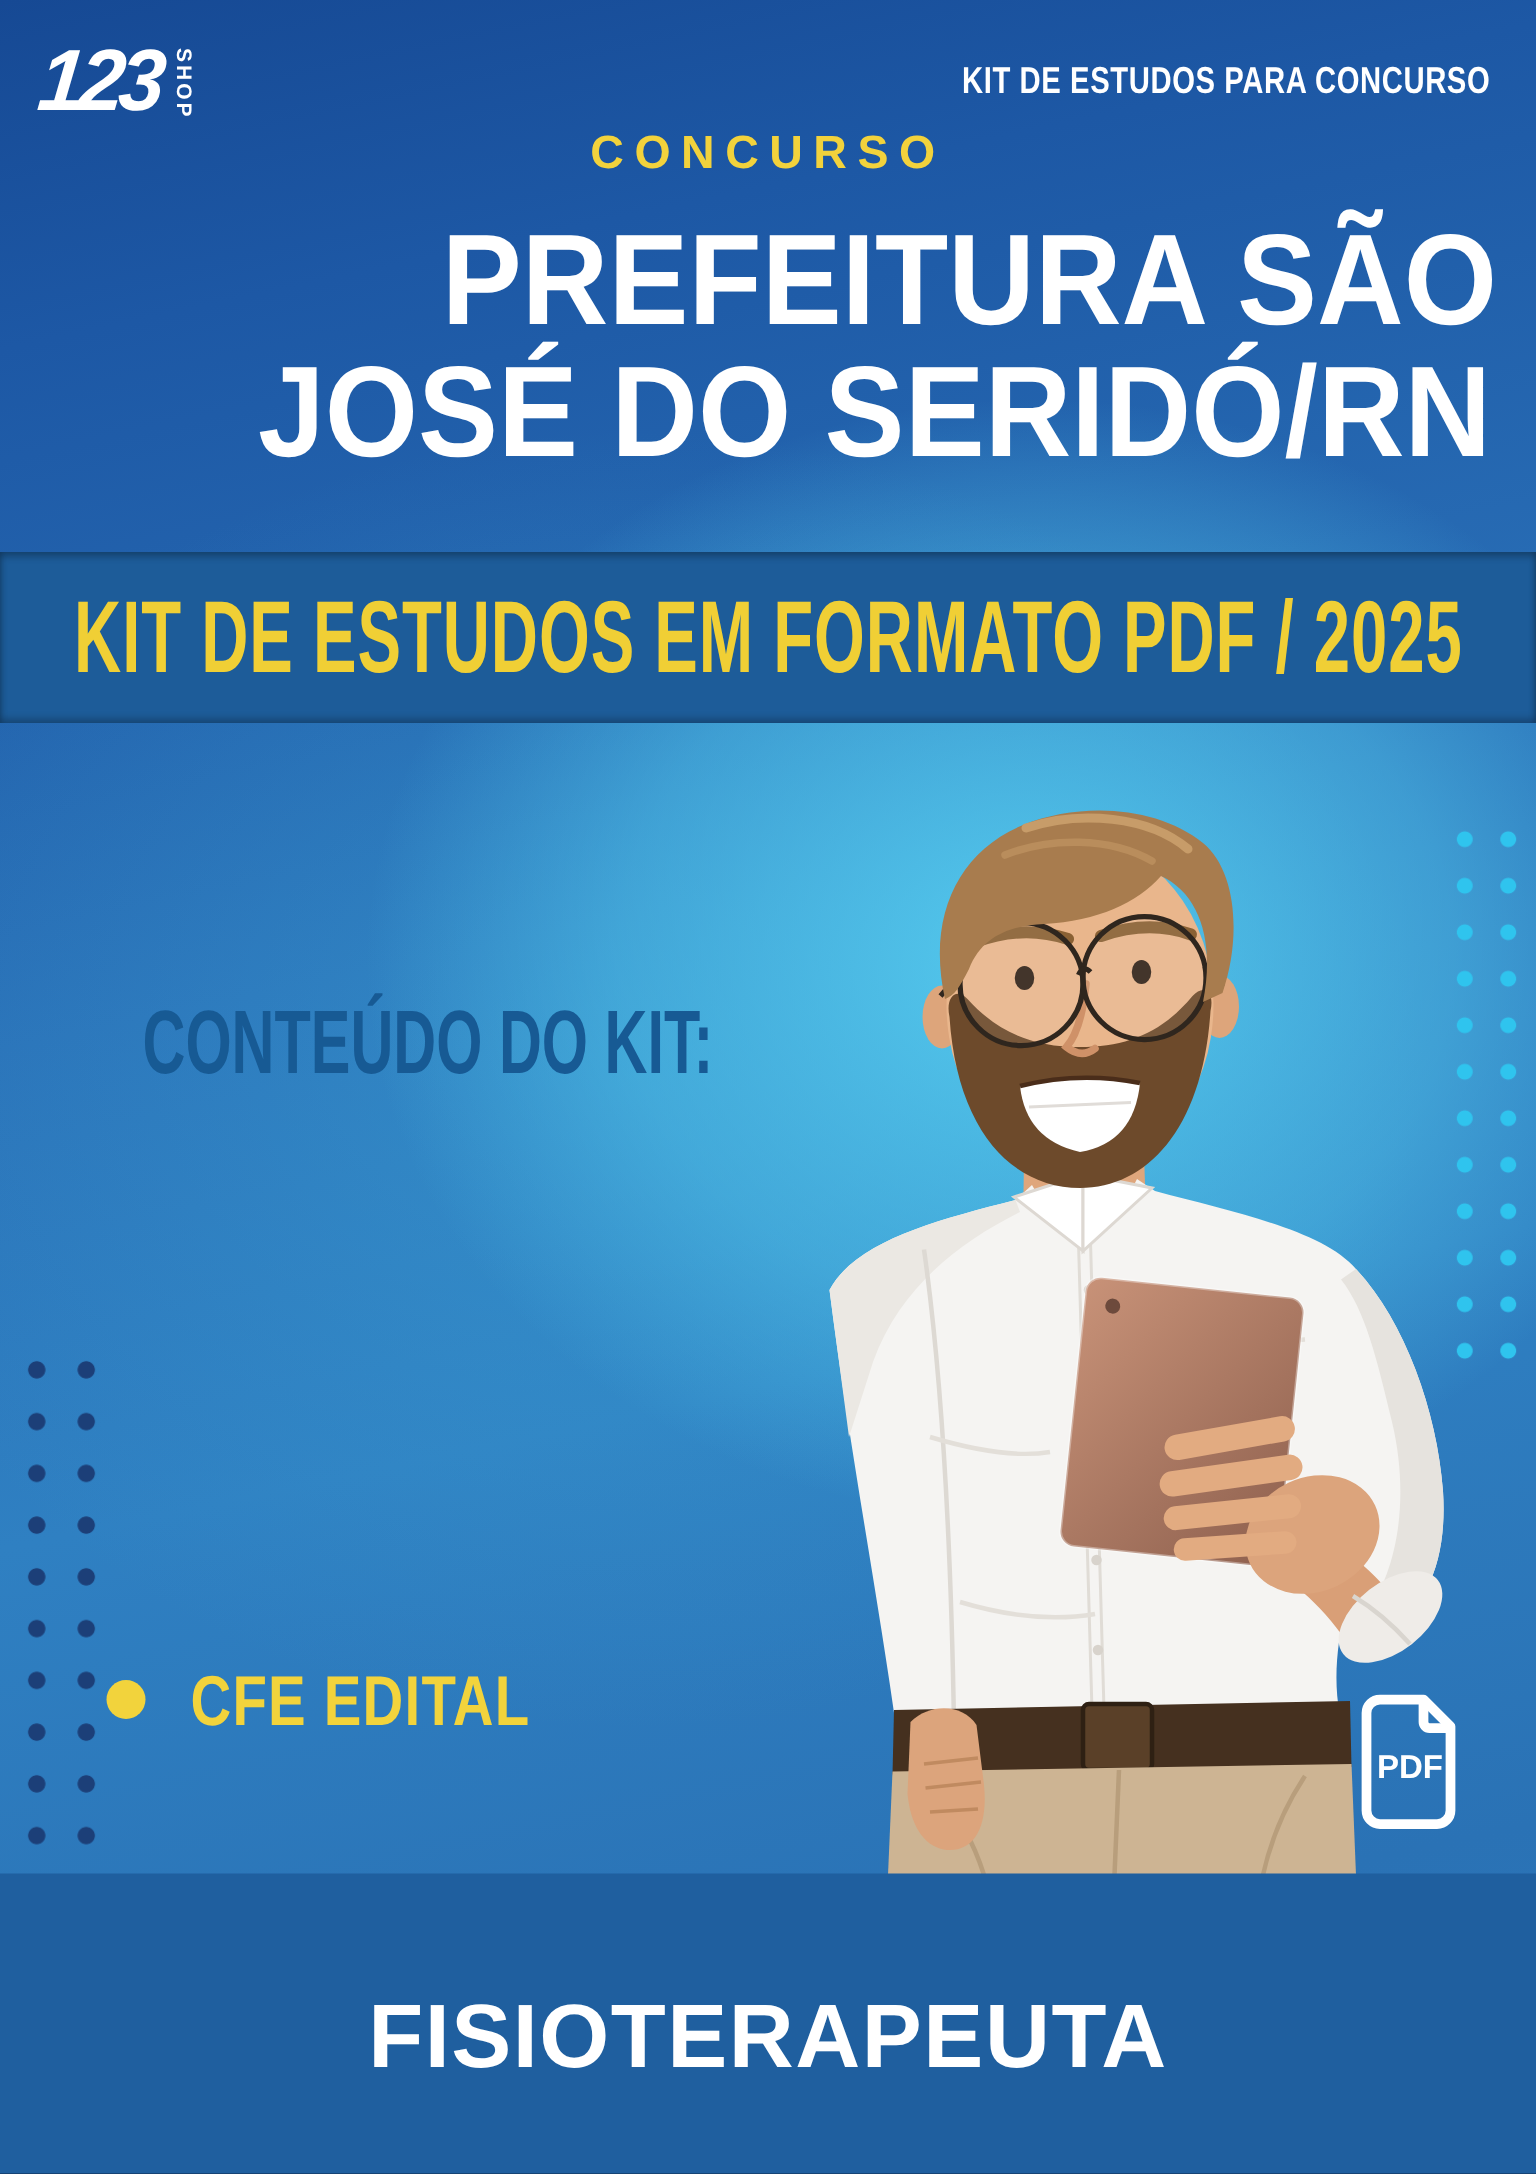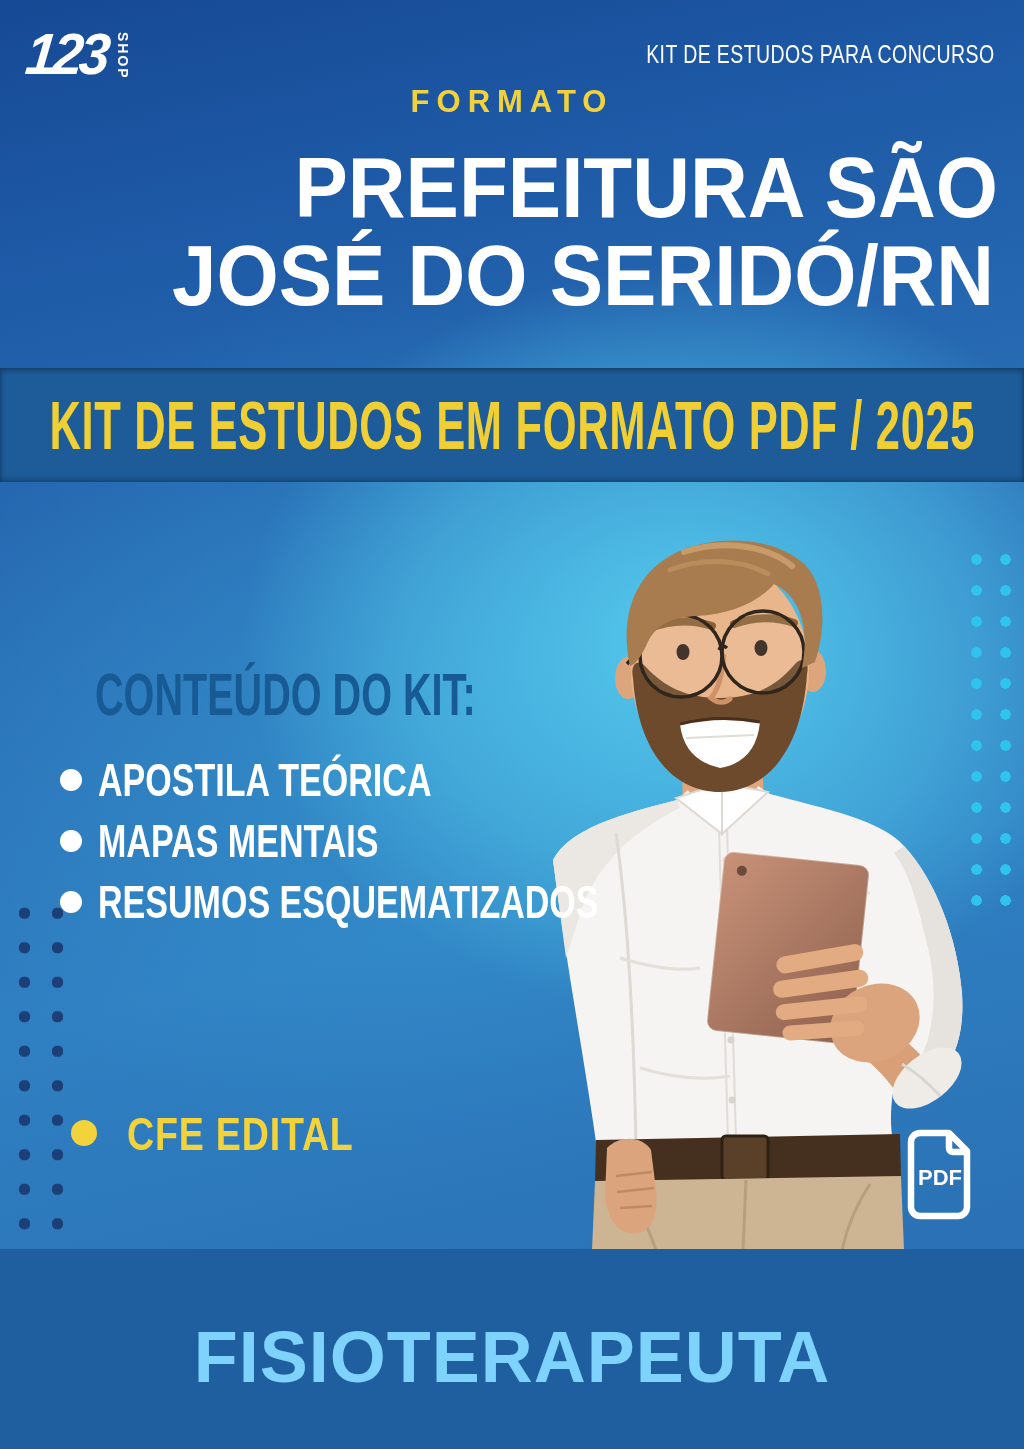--- a/index.html
+++ b/index.html
@@ -12,21 +12,21 @@
       linear-gradient(168deg,#164994 0%,#1d58a5 14%,#2a71b8 42%,#2f80c2 62%,#2a72b5 86%,#2d78ba 100%);
   }
   .cond{display:inline-block;white-space:nowrap;transform:scaleX(var(--sx,.72));transform-origin:center;}
   .cond-left{transform-origin:left center;}
   .cond-right{transform-origin:right center;}
 
   
   .logo{position:absolute;left:26px;top:26px;display:flex;align-items:flex-start;color:#fff;}
   .logo-num{font-size:58px;font-weight:bold;font-style:italic;letter-spacing:-4px;line-height:56px;transform:skewX(-6deg) scaleX(.95);transform-origin:left center;}
   .logo-sub{writing-mode:vertical-rl;font-size:14px;font-weight:bold;letter-spacing:2px;margin-left:4px;margin-top:6px;}
-  .tagline{position:absolute;right:30px;top:40px;color:#fff;font-weight:normal;font-size:25px;letter-spacing:.5px;text-align:right;}
+  .tagline{position:absolute;right:30px;top:40px;color:#fff;font-weight:bold;font-size:25px;letter-spacing:.5px;text-align:right;}
   .kicker{position:absolute;left:0;top:84px;width:100%;text-align:center;color:#f2d23c;font-weight:bold;font-size:31px;letter-spacing:7px;}
   .title{position:absolute;left:0;top:142px;width:100%;margin:1px;text-align:right;color:#fff;font-size:86px;line-height:88px;font-weight:bold;letter-spacing:0;}
   .title span{display:block;}
   .title .cond{display:inline-block;}
 
   
   .band{position:absolute;left:0;top:368px;width:100%;height:114px;background:#1d5c99;
         box-shadow:inset 0 3px 5px rgba(0,0,0,.28), inset 0 -3px 5px rgba(0,0,0,.22);
         display:flex;align-items:center;justify-content:center;text-align:center;}
   .band-text{color:#f0cf35;font-weight:bold;font-size:68px;letter-spacing:1px;--sx:.64;}
@@ -53,37 +53,37 @@
 
   
   .pdf-icon{position:absolute;left:903px;top:1128px;width:76px;height:92px;}
 
   
   .man{position:absolute;left:470px;top:528px;width:520px;height:722px;}
 
   
   .footer-band{position:absolute;left:0;top:1249px;width:100%;height:200px;background:#1f5f9f;
     display:flex;align-items:center;justify-content:center;padding-top:0;box-sizing:border-box;}
-  .footer-text{color:#7dd3fc;font-weight:bold;font-size:72px;letter-spacing:1px;position:relative;top:8px;}
+  .footer-text{color:#ffffff;font-weight:bold;font-size:60px;letter-spacing:1px;position:relative;top:8px;}
 </style>
 </head>
 <body>
 
 <div class="poster">
 
   <div class="logo">
     <span class="logo-num">123</span>
     <span class="logo-sub">SHOP</span>
   </div>
 
   <div class="tagline">
     <span class="cond cond-right" style="--sx:.78">KIT DE ESTUDOS PARA CONCURSO</span>
   </div>
 
-  <div class="kicker">FORMATO</div>
+  <div class="kicker">CONCURSO</div>
 
   <h1 class="title">
     <span><span class="cond" style="--sx:.93">PREFEITURA SÃO</span></span>
     <span><span class="cond" style="--sx:.93">JOSÉ DO SERIDÓ/RN</span></span>
   </h1>
 
   <div class="band">
     <span class="cond band-text">KIT DE ESTUDOS EM FORMATO PDF / 2025</span>
   </div>
 
@@ -168,34 +168,20 @@
     <path d="M400,656 Q380,686 372,722" stroke="#b89e7c" stroke-width="3" fill="none"></path>
 
     <path d="M137,620 C150,607 172,608 181,622 L186,662 C189,692 178,708 159,705 C145,702 137,688 135,668 Z" fill="#dca47c"></path>
     <path d="M146,648 L182,644 M147,664 L184,660 M150,680 L182,678" stroke="#c08a60" stroke-width="2.5" fill="none"></path>
   </svg>
 
   <div class="kit-heading">
     <span class="cond cond-left">CONTEÚDO DO KIT:</span>
   </div>
 
-  <ul class="kit-list">
-    <li class="kit-item">
-      <span class="kit-dot"></span>
-      <span class="cond cond-left kit-label">APOSTILA TEÓRICA</span>
-    </li>
-    <li class="kit-item">
-      <span class="kit-dot"></span>
-      <span class="cond cond-left kit-label">MAPAS MENTAIS</span>
-    </li>
-    <li class="kit-item">
-      <span class="kit-dot"></span>
-      <span class="cond cond-left kit-label">RESUMOS ESQUEMATIZADOS</span>
-    </li>
-  </ul>
 
   <div class="cfe-row">
     <span class="cfe-dot"></span>
     <span class="cond cond-left cfe-label">CFE EDITAL</span>
   </div>
 
   <svg class="pdf-icon" viewBox="0 0 76 92" aria-hidden="true">
     <path d="M17 5 h29 l18 18 v56 a9 9 0 0 1 -9 9 h-38 a9 9 0 0 1 -9 -9 v-65 a9 9 0 0 1 9 -9 z" fill="none" stroke="#ffffff" stroke-width="6.5" stroke-linejoin="round"></path>
     <path d="M46 6 v14 a4 4 0 0 0 4 4 h13" fill="none" stroke="#ffffff" stroke-width="6.5" stroke-linejoin="round"></path>
     <text x="37" y="57" text-anchor="middle" font-size="22" font-weight="bold" fill="#ffffff">PDF</text>

